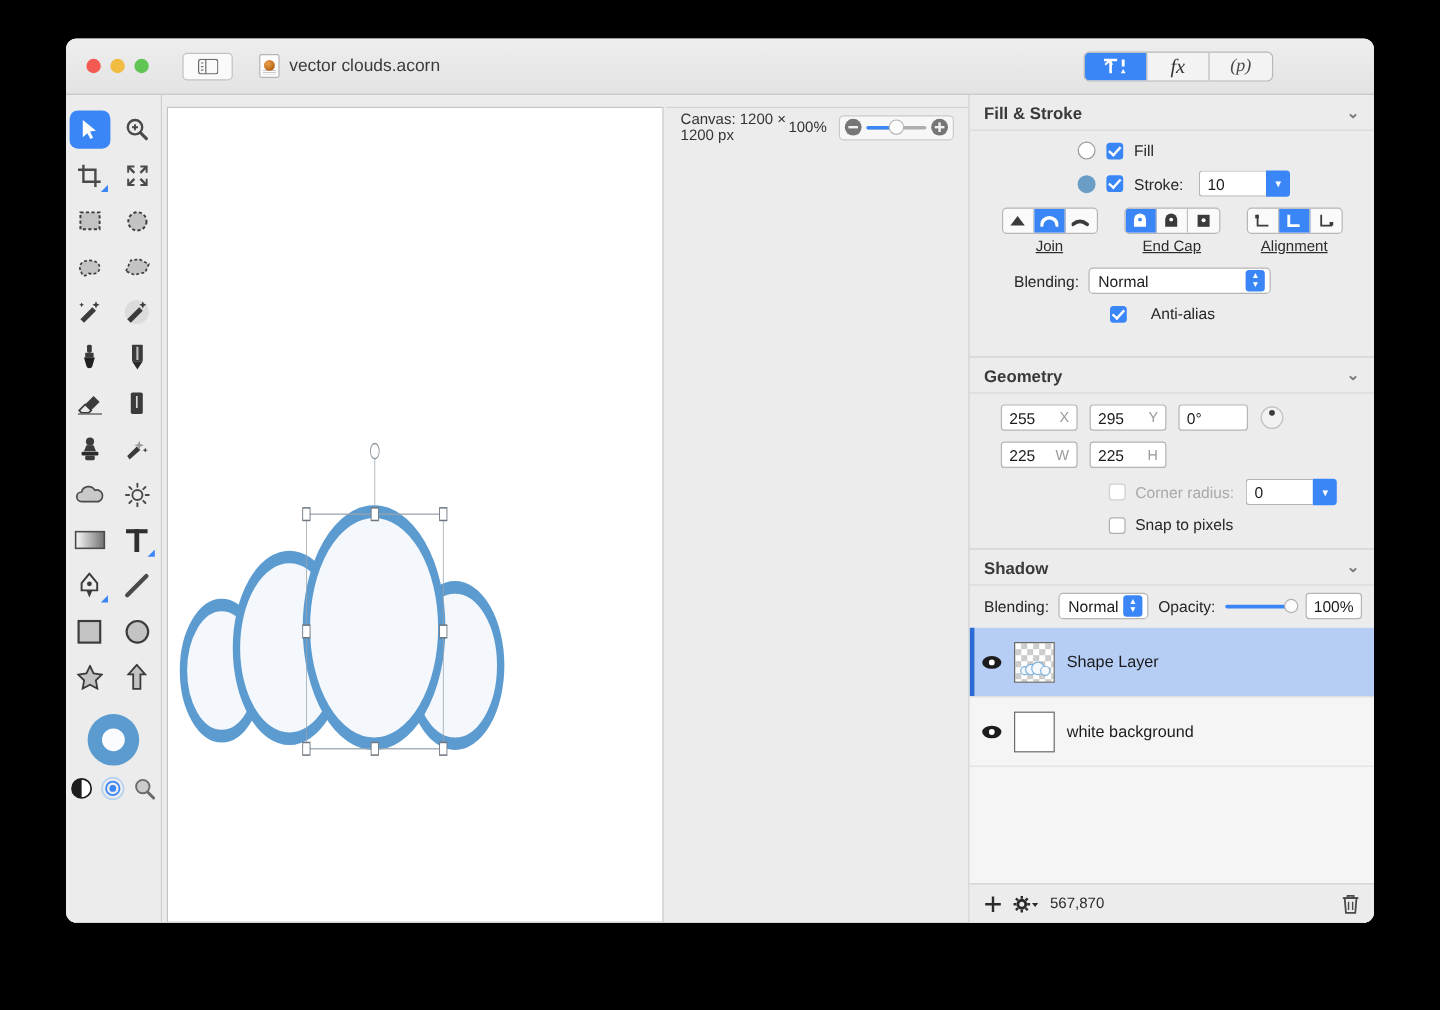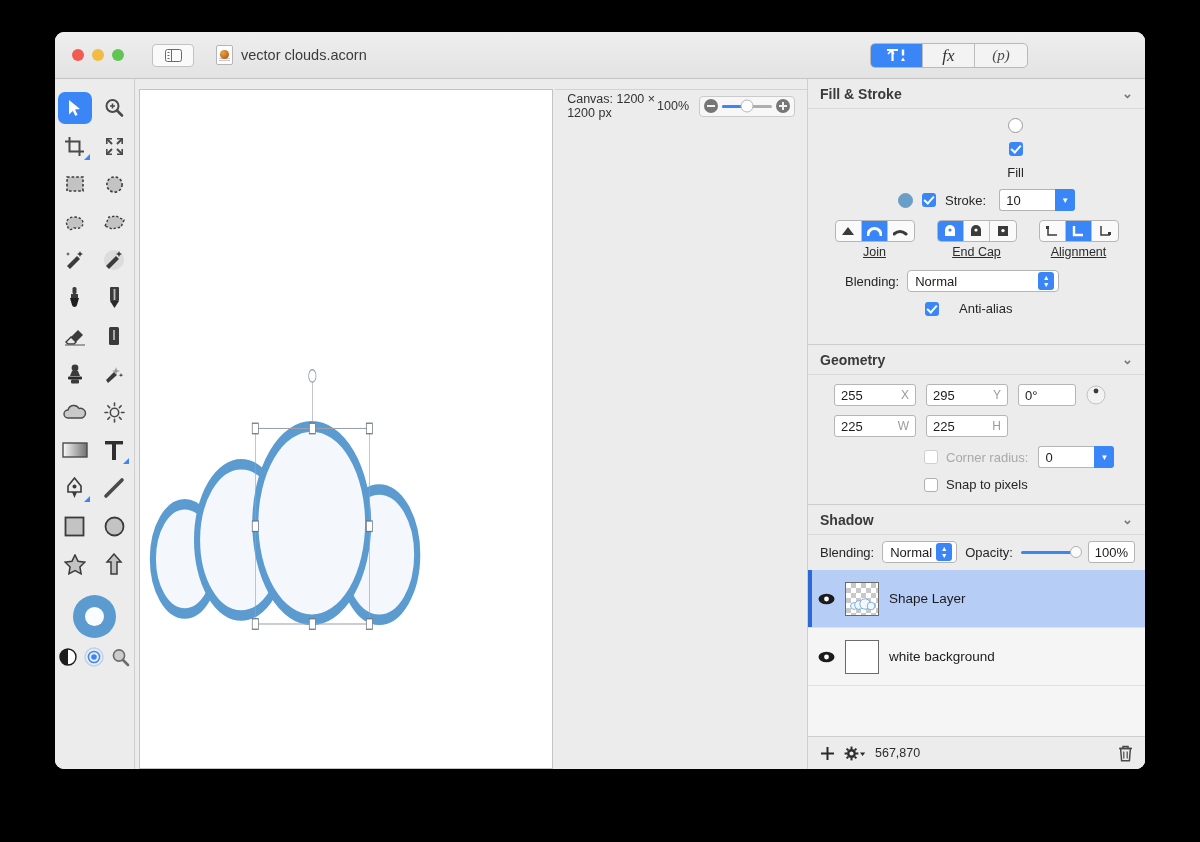--- a/index.html
+++ b/index.html
@@ -63,21 +63,21 @@
     content: ""; position: absolute;
     left: 2px; bottom: 2px; right: 2px; height: 4px;
     background: repeating-linear-gradient(#c9c9c9 0 1px, transparent 1px 2px);
   }
   #doc-title {
     margin-left: 8px;
     font-size: 14.5px; color: #3b3b3b;
   }
 
   #segmented {
-    position: absolute; right: 117px; top: 11px;
+    position: absolute; right: 84px; top: 11px;
     display: flex;
     border: 1px solid #b8b8b8;
     border-radius: 5px;
     overflow: hidden;
     background: #f3f3f3;
     height: 25px;
   }
   .seg {
     width: 52px; height: 100%;
     display: flex; align-items: center; justify-content: center;
@@ -247,21 +247,21 @@
     height: 22px; display: flex; align-items: center;
     padding: 0 4px 0 7px; font-size: 13px; color: #1c1c1c;
   }
   .popup .arrows {
     margin-left: auto; width: 16px; height: 18px;
     background: #3b86f7; border-radius: 3px;
     display: flex; flex-direction: column; align-items: center; justify-content: center;
     color: #fff; font-size: 7px; line-height: 7px;
   }
   .geo-field {
-    position: relative; width: 82px; height: 22px;
+    position: relative; width: 64px; height: 22px;
     background: #fff; border: 1px solid #b5b5b5; border-radius: 3px;
     display: flex; align-items: center; padding: 0 6px;
     font-size: 13px; color: #1c1c1c;
   }
   .geo-field .suffix {
     margin-left: auto; color: #9b9b9b; font-size: 12px;
   }
 
   
   #layers { flex: 1; background: #f5f5f5; min-height: 0; overflow: hidden; }
@@ -628,21 +628,21 @@
     </div>
 
     <div id="inspector">
 
       <div class="sec-head">
         <span>Fill &amp; Stroke</span>
         <span class="chev">⌄</span>
       </div>
       <div class="sec-body">
 
-        <div class="row" style="padding-left:78px;gap:9px;flex-direction:column;">
+        <div class="row" style="padding-left:78px;gap:9px;">
           <div class="swatch-circle swatch-fill"></div>
           <div class="cb on"></div>
           <span class="lbl">Fill</span>
         </div>
 
         <div class="row" style="padding-left:78px;gap:9px;">
           <div class="swatch-circle swatch-stroke"></div>
           <div class="cb on"></div>
           <span class="lbl">Stroke:</span>
           <div style="display:flex;margin-left:4px;">

